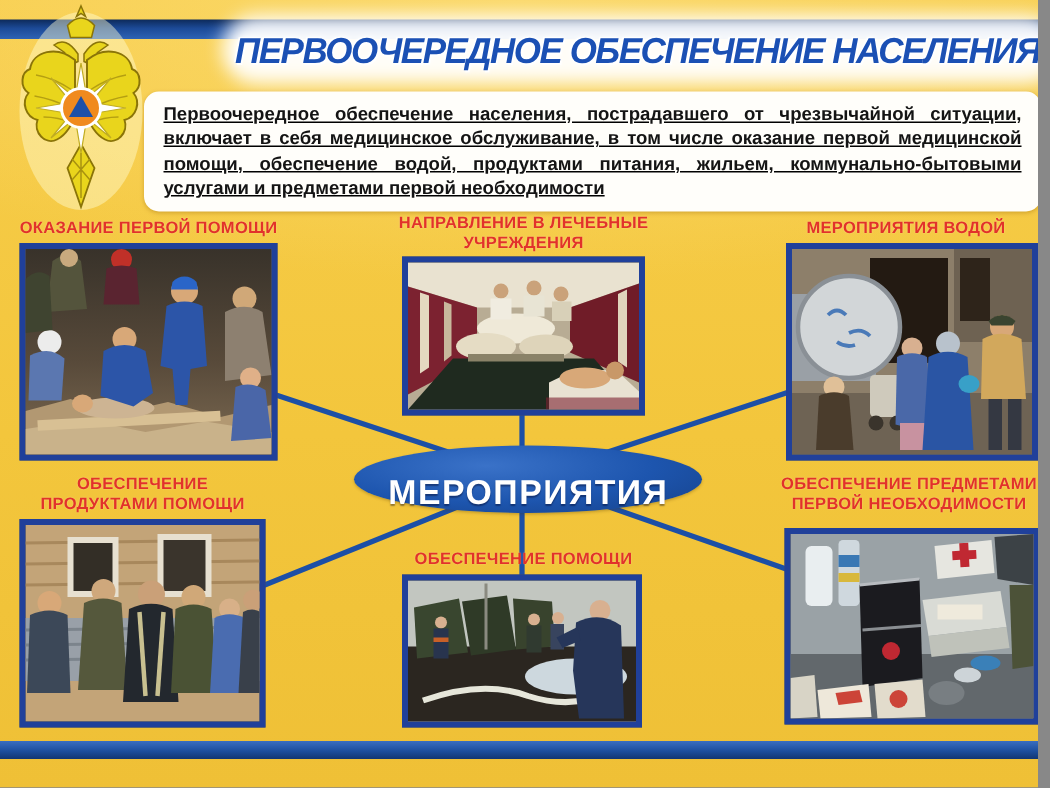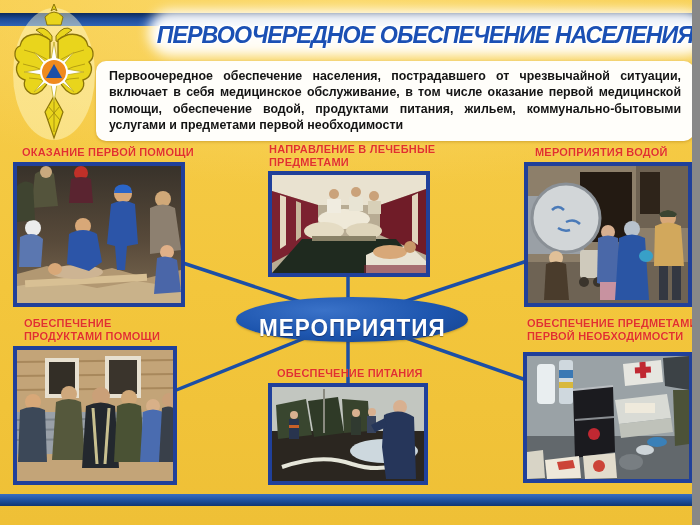--- a/index.html
+++ b/index.html
@@ -22,38 +22,38 @@
     display:flex; align-items:center; justify-content:center;
     color:#1b50b4; font-weight:bold; font-style:italic; font-size:24px; letter-spacing:-1px;
     transform:scaleX(0.97); transform-origin:center;
     text-shadow:0 0 3px #fff, 0 0 6px #fff, 1px 1px 0 #fff, -1px -1px 0 #fff;
     white-space:nowrap;}
   
   .emblem{position:absolute; left:12px; top:2px; width:84px; height:140px; z-index:4;}
   
   .intro-box{position:absolute; left:96px; top:61px; width:598px; height:80px; z-index:3;
     background:#fffefa; border-radius:10px; box-shadow:0 1px 3px rgba(140,90,0,0.35);
-    padding:0; box-sizing:border-box; overflow:hidden;}
+    padding:0; box-sizing:border-box; overflow:hidden;text-decoration:underline;}
   .intro-text{margin:7px 13px; color:#141414; font-weight:bold; font-size:12.4px;
     line-height:16.4px; text-align:justify; letter-spacing:0;}
   
   .connectors{position:absolute; left:0; top:0; width:700px; height:525px; z-index:2; pointer-events:none;}
   
   .photo{position:absolute; border:4px solid #20409a; background:#555; z-index:5; box-sizing:content-box;}
   .photo svg{display:block;}
   .photo-1{left:13px; top:162px; width:164px; height:137px;}
   .photo-2{left:268px; top:171px; width:154px; height:98px;}
   .photo-3{left:524px; top:162px; width:160px; height:137px;}
   .photo-4{left:13px; top:346px; width:156px; height:131px;}
   .photo-5{left:268px; top:383px; width:152px; height:94px;}
   .photo-6{left:523px; top:352px; width:162px; height:123px;}
   
   .item-label{position:absolute; z-index:6; color:#e2322a; font-weight:bold; font-size:11px;
-    line-height:12.5px; text-align:left; white-space:pre-line; letter-spacing:0.2px;
-    text-shadow:0 0 1px rgba(255,255,255,0.4);margin-left:21px;}
+    line-height:12.5px; text-align:center; white-space:pre-line; letter-spacing:0.2px;
+    text-shadow:0 0 1px rgba(255,255,255,0.4);}
   .label-1{left:1px;  top:146px; width:196px;}
   .label-2{left:248px; top:143px; width:202px;}
   .label-3{left:514px; top:146px; width:180px;}
   .label-4{left:3px;  top:317px; width:184px;}
   .label-5{left:256px; top:367px; width:186px;}
   .label-6{left:506px; top:317px; width:200px;}
   
   .oval{position:absolute; left:236px; top:297px; width:232px; height:45px; z-index:7;
     border-radius:50%;
     background:radial-gradient(ellipse at 38% 30%, #3a72c8 0%, #1d55ae 55%, #164189 100%);
@@ -114,25 +114,25 @@
       <line x1="348" y1="319" x2="348" y2="274"></line>
       <line x1="352" y1="319" x2="527" y2="261"></line>
       <line x1="352" y1="319" x2="174" y2="391"></line>
       <line x1="348" y1="319" x2="348" y2="386"></line>
       <line x1="352" y1="319" x2="526" y2="380"></line>
     </g>
   </svg>
 
   <div class="item-label label-1">ОКАЗАНИЕ ПЕРВОЙ ПОМОЩИ</div>
   <div class="item-label label-2">НАПРАВЛЕНИЕ В ЛЕЧЕБНЫЕ
-ПРЕДМЕТАМИ</div>
+УЧРЕЖДЕНИЯ</div>
   <div class="item-label label-3">МЕРОПРИЯТИЯ ВОДОЙ</div>
   <div class="item-label label-4">ОБЕСПЕЧЕНИЕ
 ПРОДУКТАМИ ПОМОЩИ</div>
-  <div class="item-label label-5">ОБЕСПЕЧЕНИЕ ПИТАНИЯ</div>
+  <div class="item-label label-5">ОБЕСПЕЧЕНИЕ ПОМОЩИ</div>
   <div class="item-label label-6">ОБЕСПЕЧЕНИЕ ПРЕДМЕТАМИ
 ПЕРВОЙ НЕОБХОДИМОСТИ</div>
 
   <div class="photo photo-1">
     <svg width="100%" height="100%" viewBox="0 0 164 137" preserveAspectRatio="none">
       <defs>
         <linearGradient id="p1bg" x1="0" y1="0" x2="0" y2="1">
           <stop offset="0" stop-color="#38322a"></stop>
             <stop offset="0.55" stop-color="#584a3a"></stop>
             <stop offset="1" stop-color="#7c6a52"></stop>

